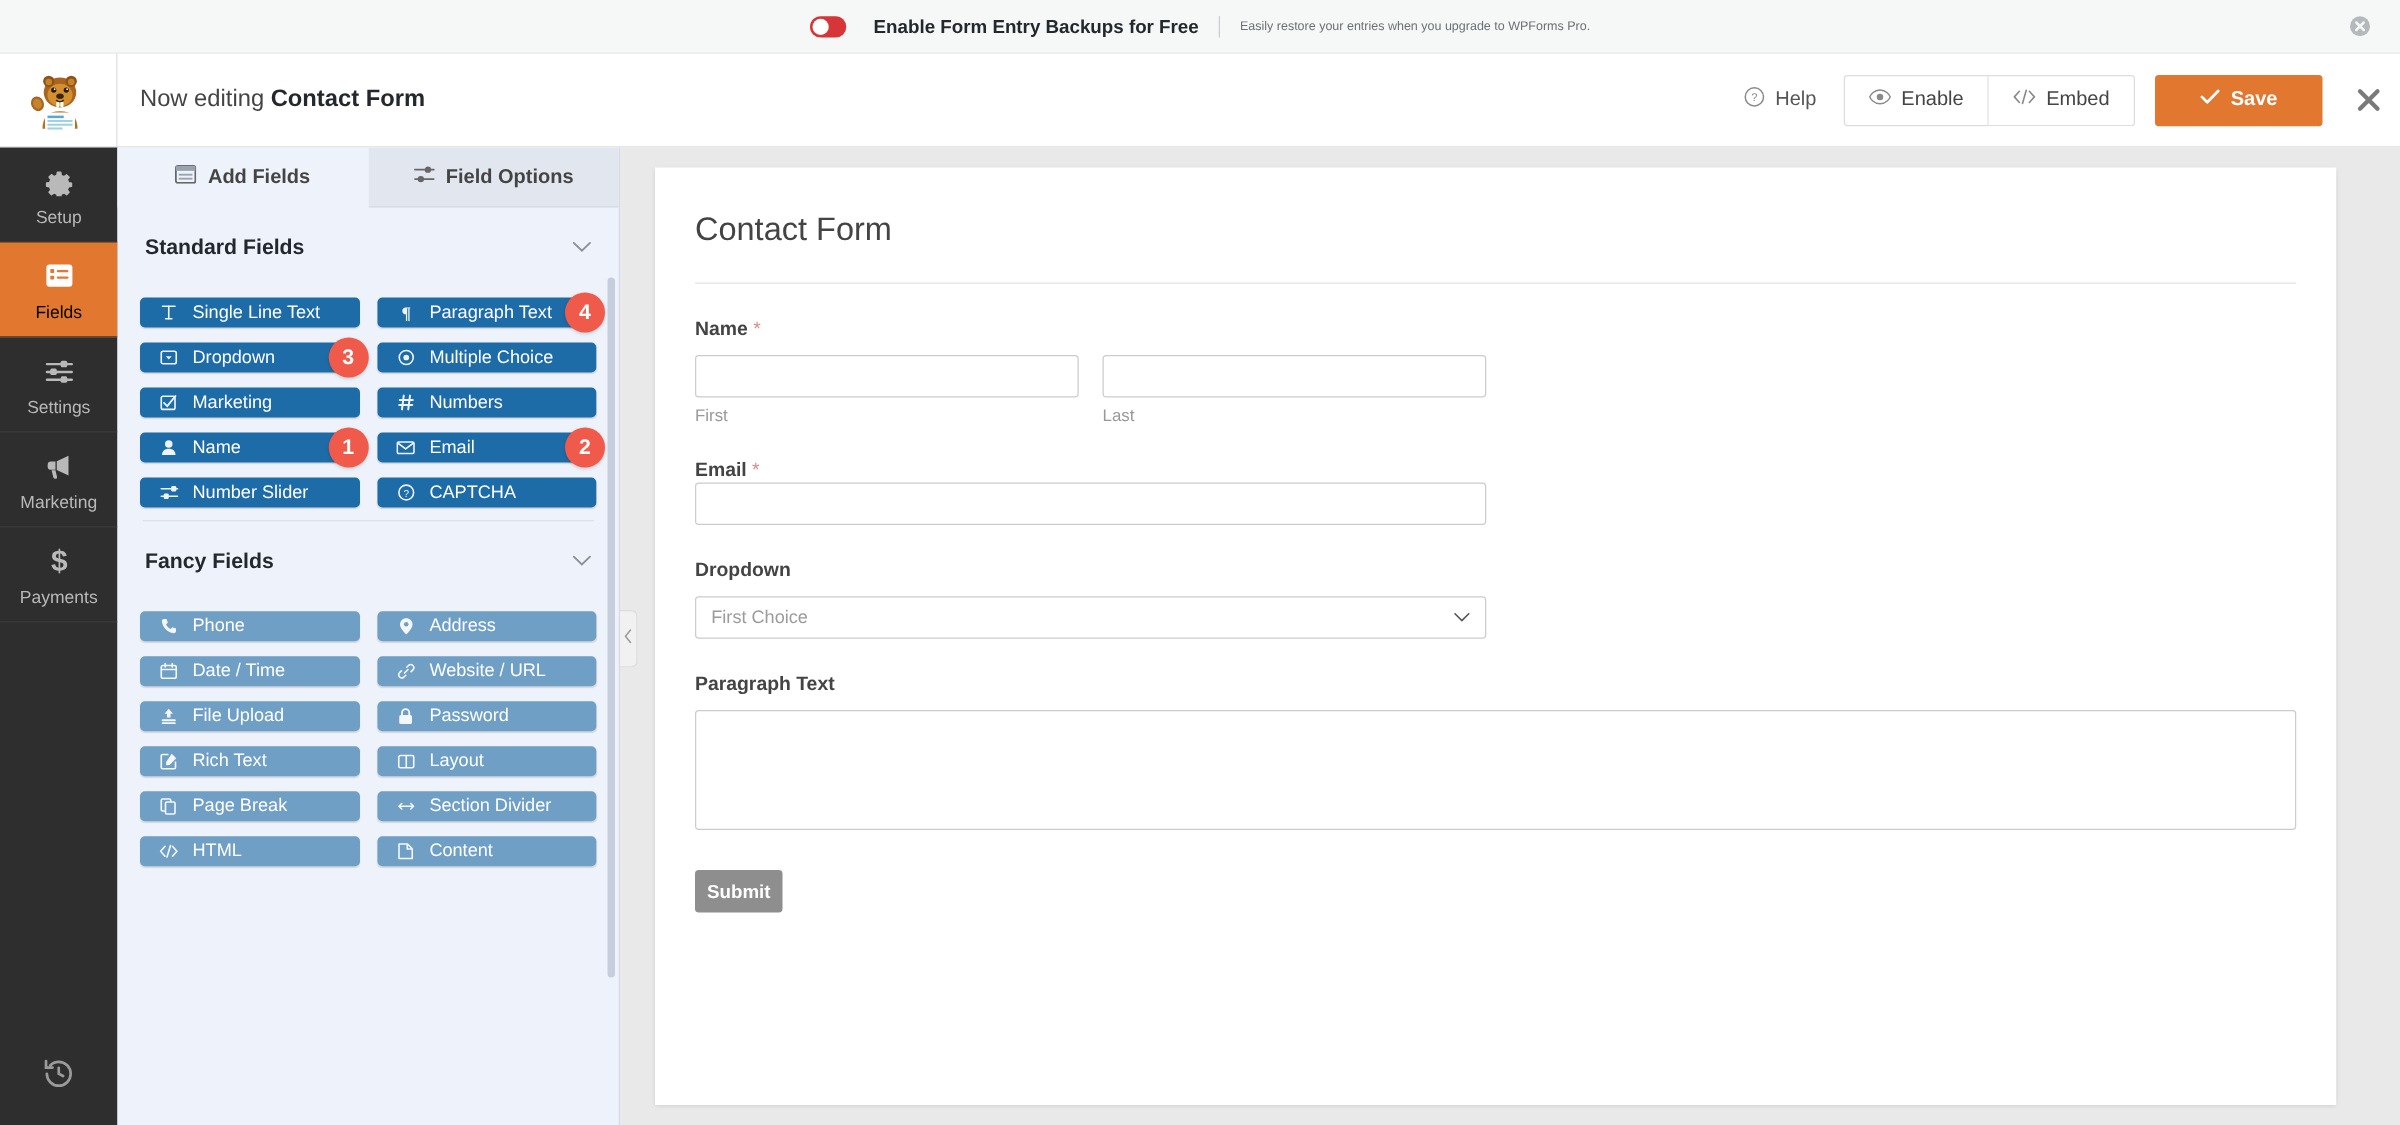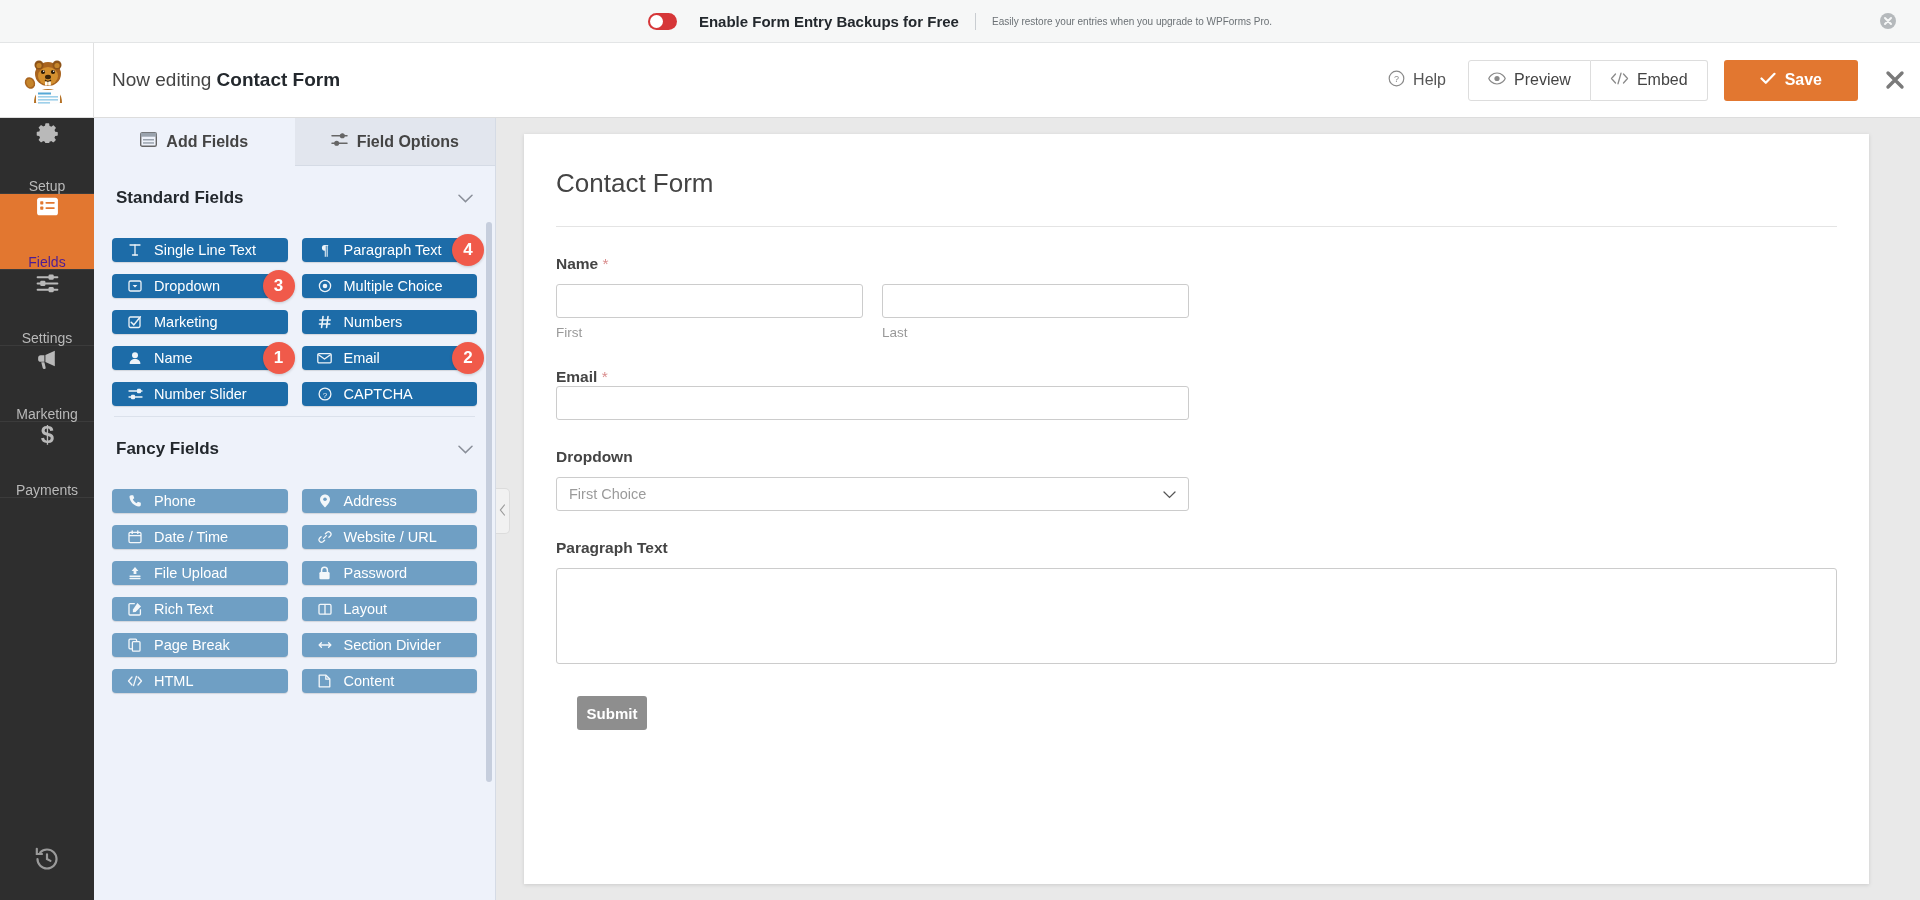--- a/index.html
+++ b/index.html
@@ -73,25 +73,25 @@
   }
   .header-close { cursor: pointer; display: flex; align-items: center; }
 
   
   .rail {
     position: absolute; top: 118px; left: 0; width: 94px; height: 782px;
     background: #2e2e2e;
   }
   .rail-item {
     height: 76px; display: flex; flex-direction: column;
-    align-items: center; justify-content: space-between; gap: 6px;
+    align-items: center; justify-content: center; gap: 6px;
     color: #b9b9b9; font-size: 14px; cursor: pointer;
     border-bottom: 1px solid #3b3b3b;
   }
-  .rail-item.active { background: #e27730; color: #4c1d95; }
+  .rail-item.active { background: #e27730; color: #000000; }
   .rail-item .rail-label { line-height: 1; }
   .rail-history {
     position: absolute; bottom: 18px; left: 50%; transform: translateX(-50%);
     width: 46px; height: 46px; border-radius: 4px; cursor: pointer;
     display: flex; align-items: center; justify-content: center;
   }
 
   
   .panel {
     position: absolute; top: 118px; left: 94px; width: 402px; height: 782px;
@@ -167,21 +167,21 @@
     font-size: 14.5px; color: #9b9b9b; position: relative;
   }
   .select-box .caret { position: absolute; right: 12px; }
   .textarea-box {
     height: 96px; border: 1px solid #ccc; border-radius: 3px;
     background: #fff; margin-top: 11px;
   }
   .submit-btn {
     margin-top: 32px; width: 70px; height: 34px; border-radius: 3px;
     background: #8e8e8e; color: #fff; font-size: 15px; font-weight: bold;
-    display: flex; align-items: center; justify-content: center; cursor: pointer; margin-left: 21px;
+    display: flex; align-items: center; justify-content: center; cursor: pointer;
   }
 </style>
 </head>
 <body>
 
 <div class="notice-bar">
   <div class="notice-inner">
     <div class="toggle-pill"></div>
     <span class="notice-strong">Enable Form Entry Backups for Free</span>
     <span class="notice-sep"></span>
@@ -236,21 +236,21 @@
       <span>Help</span>
     </div>
     <div class="btn-group">
       <div class="btn-ghost">
         <span>
           <svg width="18" height="13" viewBox="0 0 18 13">
             <path d="M9 1 C4 1 1.3 5 0.8 6.5 C1.3 8 4 12 9 12 C14 12 16.7 8 17.2 6.5 C16.7 5 14 1 9 1 Z" fill="none" stroke="#8a8a8a" stroke-width="1.2"></path>
             <circle cx="9" cy="6.5" r="2.6" fill="#8a8a8a"></circle>
           </svg>
         </span>
-        <span>Preview</span>
+        <span>Enable</span>
       </div>
       <div class="btn-ghost">
         <span>
           <svg width="19" height="13" viewBox="0 0 19 13">
             <path d="M5.5 2 L1.5 6.5 L5.5 11 M13.5 2 L17.5 6.5 L13.5 11 M11 1.2 L8 11.8" fill="none" stroke="#8a8a8a" stroke-width="1.3" stroke-linecap="round" stroke-linejoin="round"></path>
           </svg>
         </span>
         <span>Embed</span>
       </div>
     </div>

